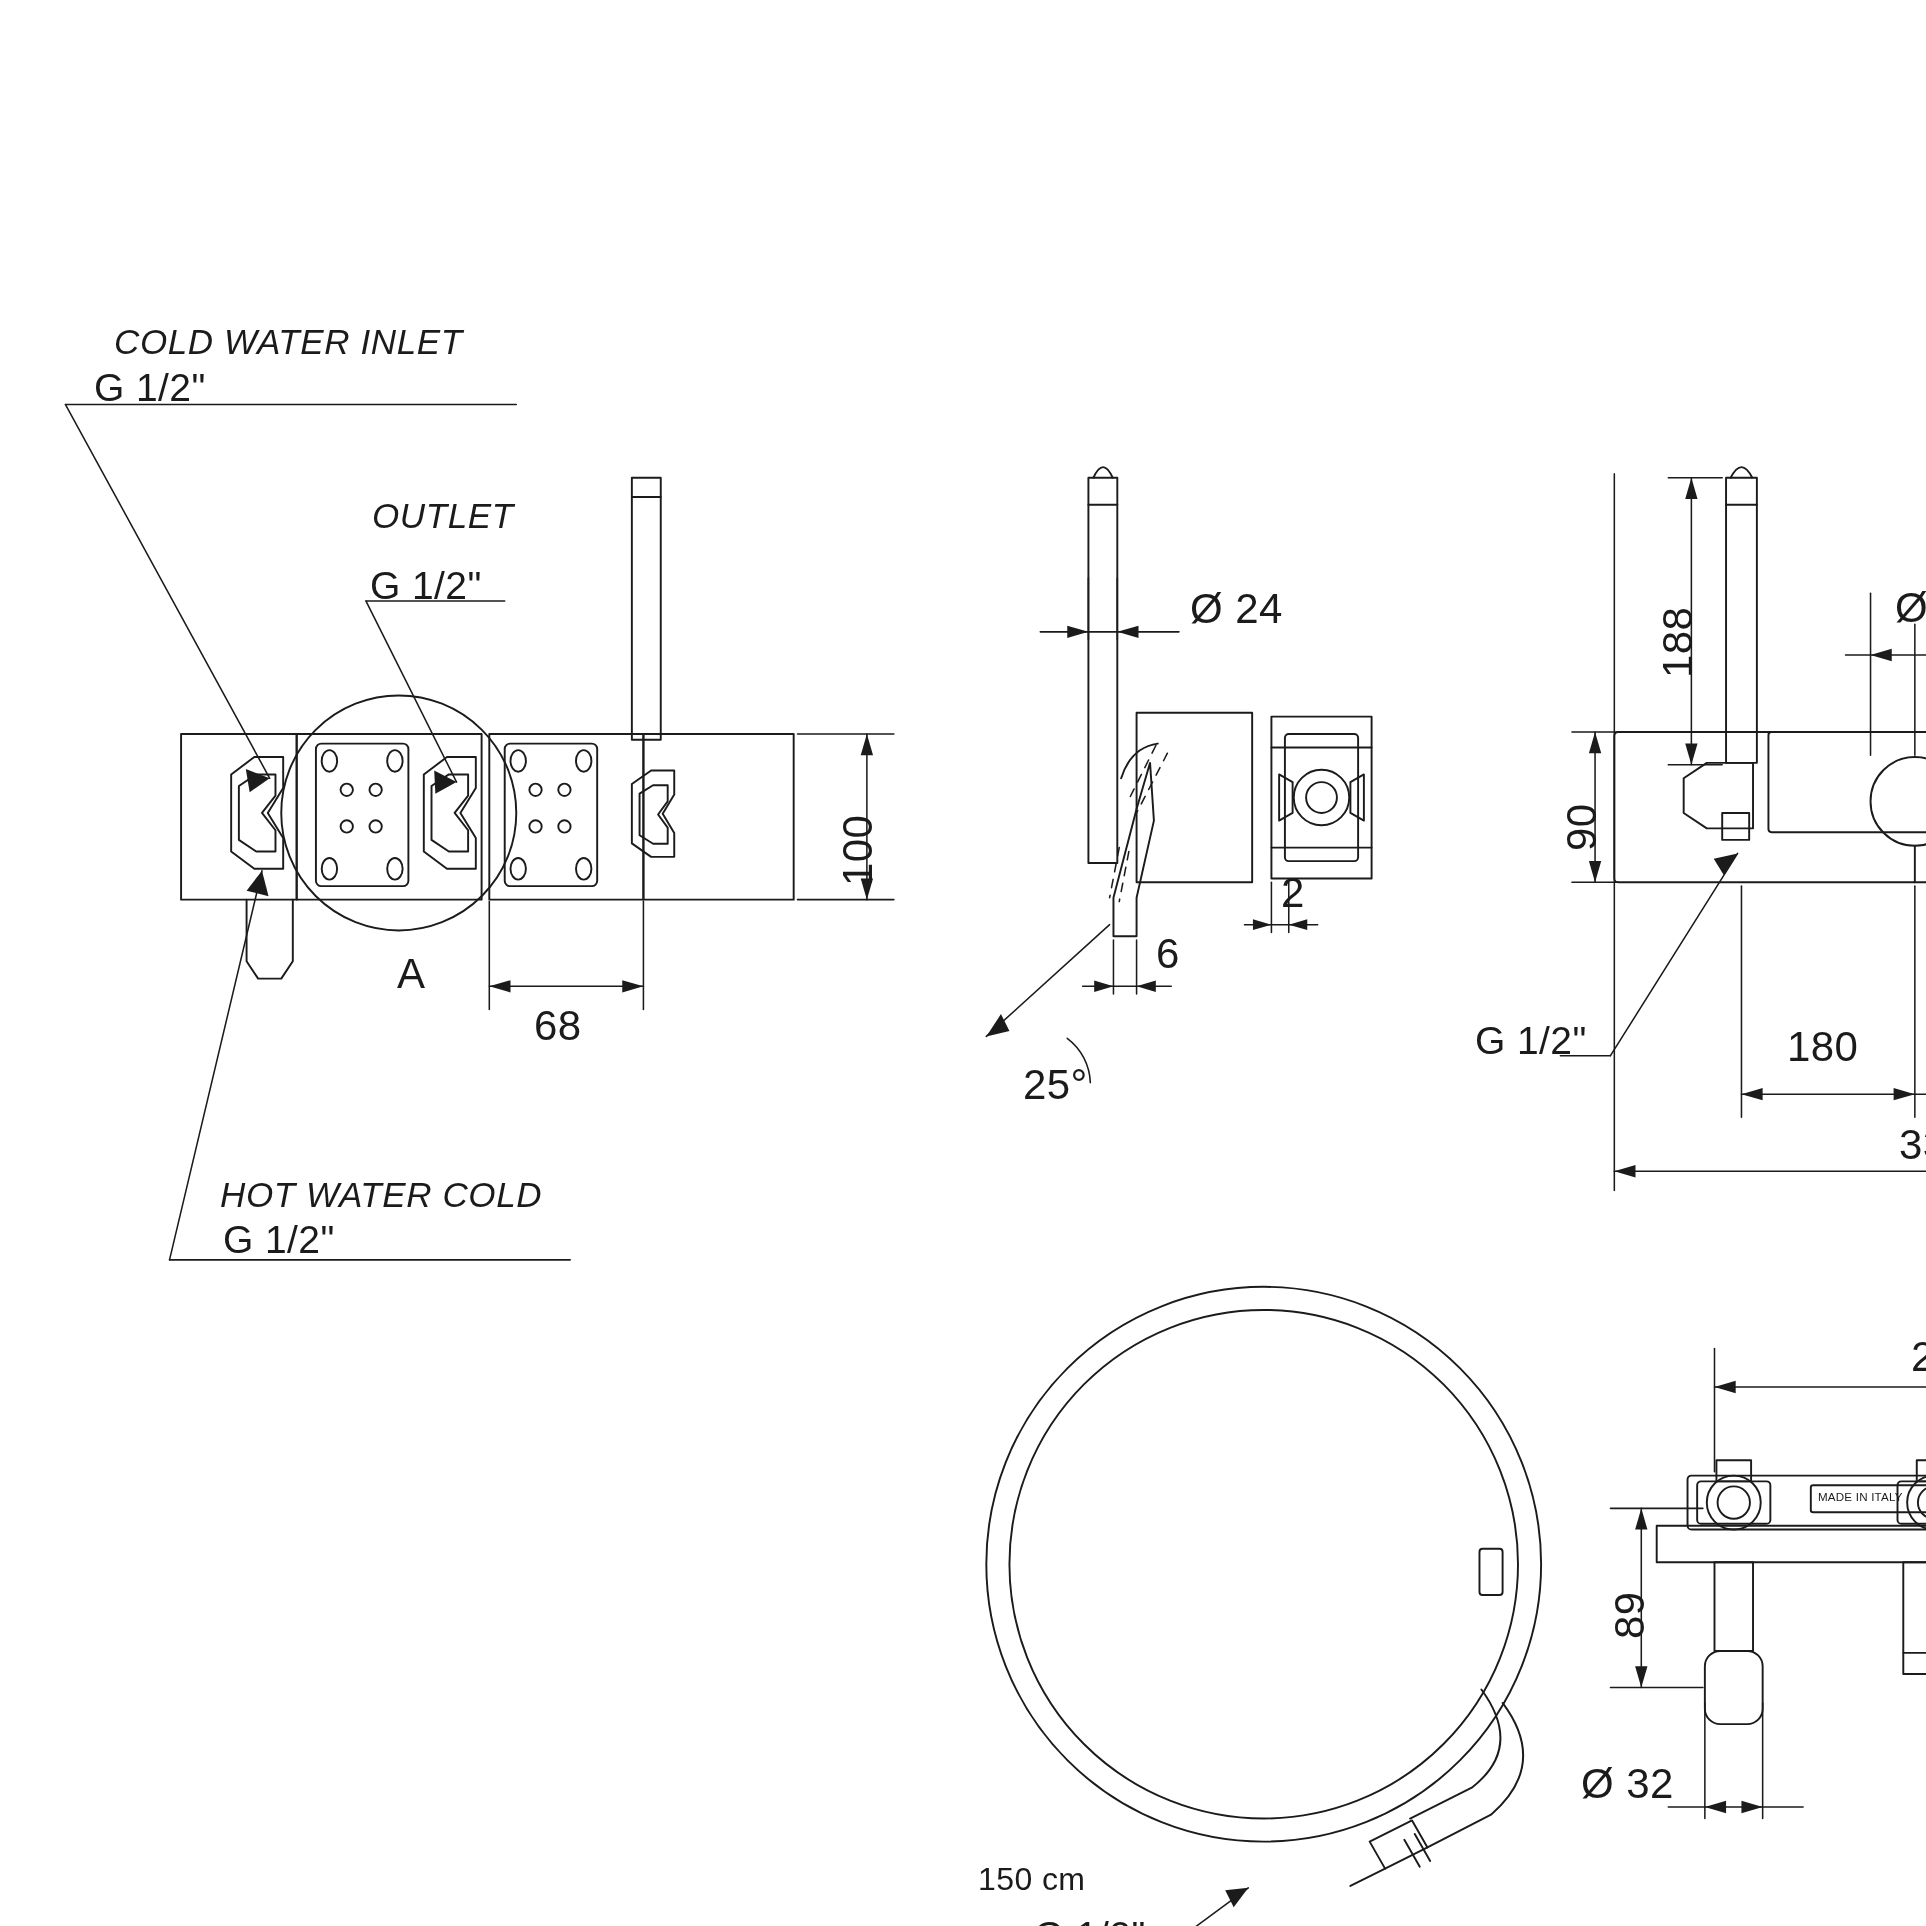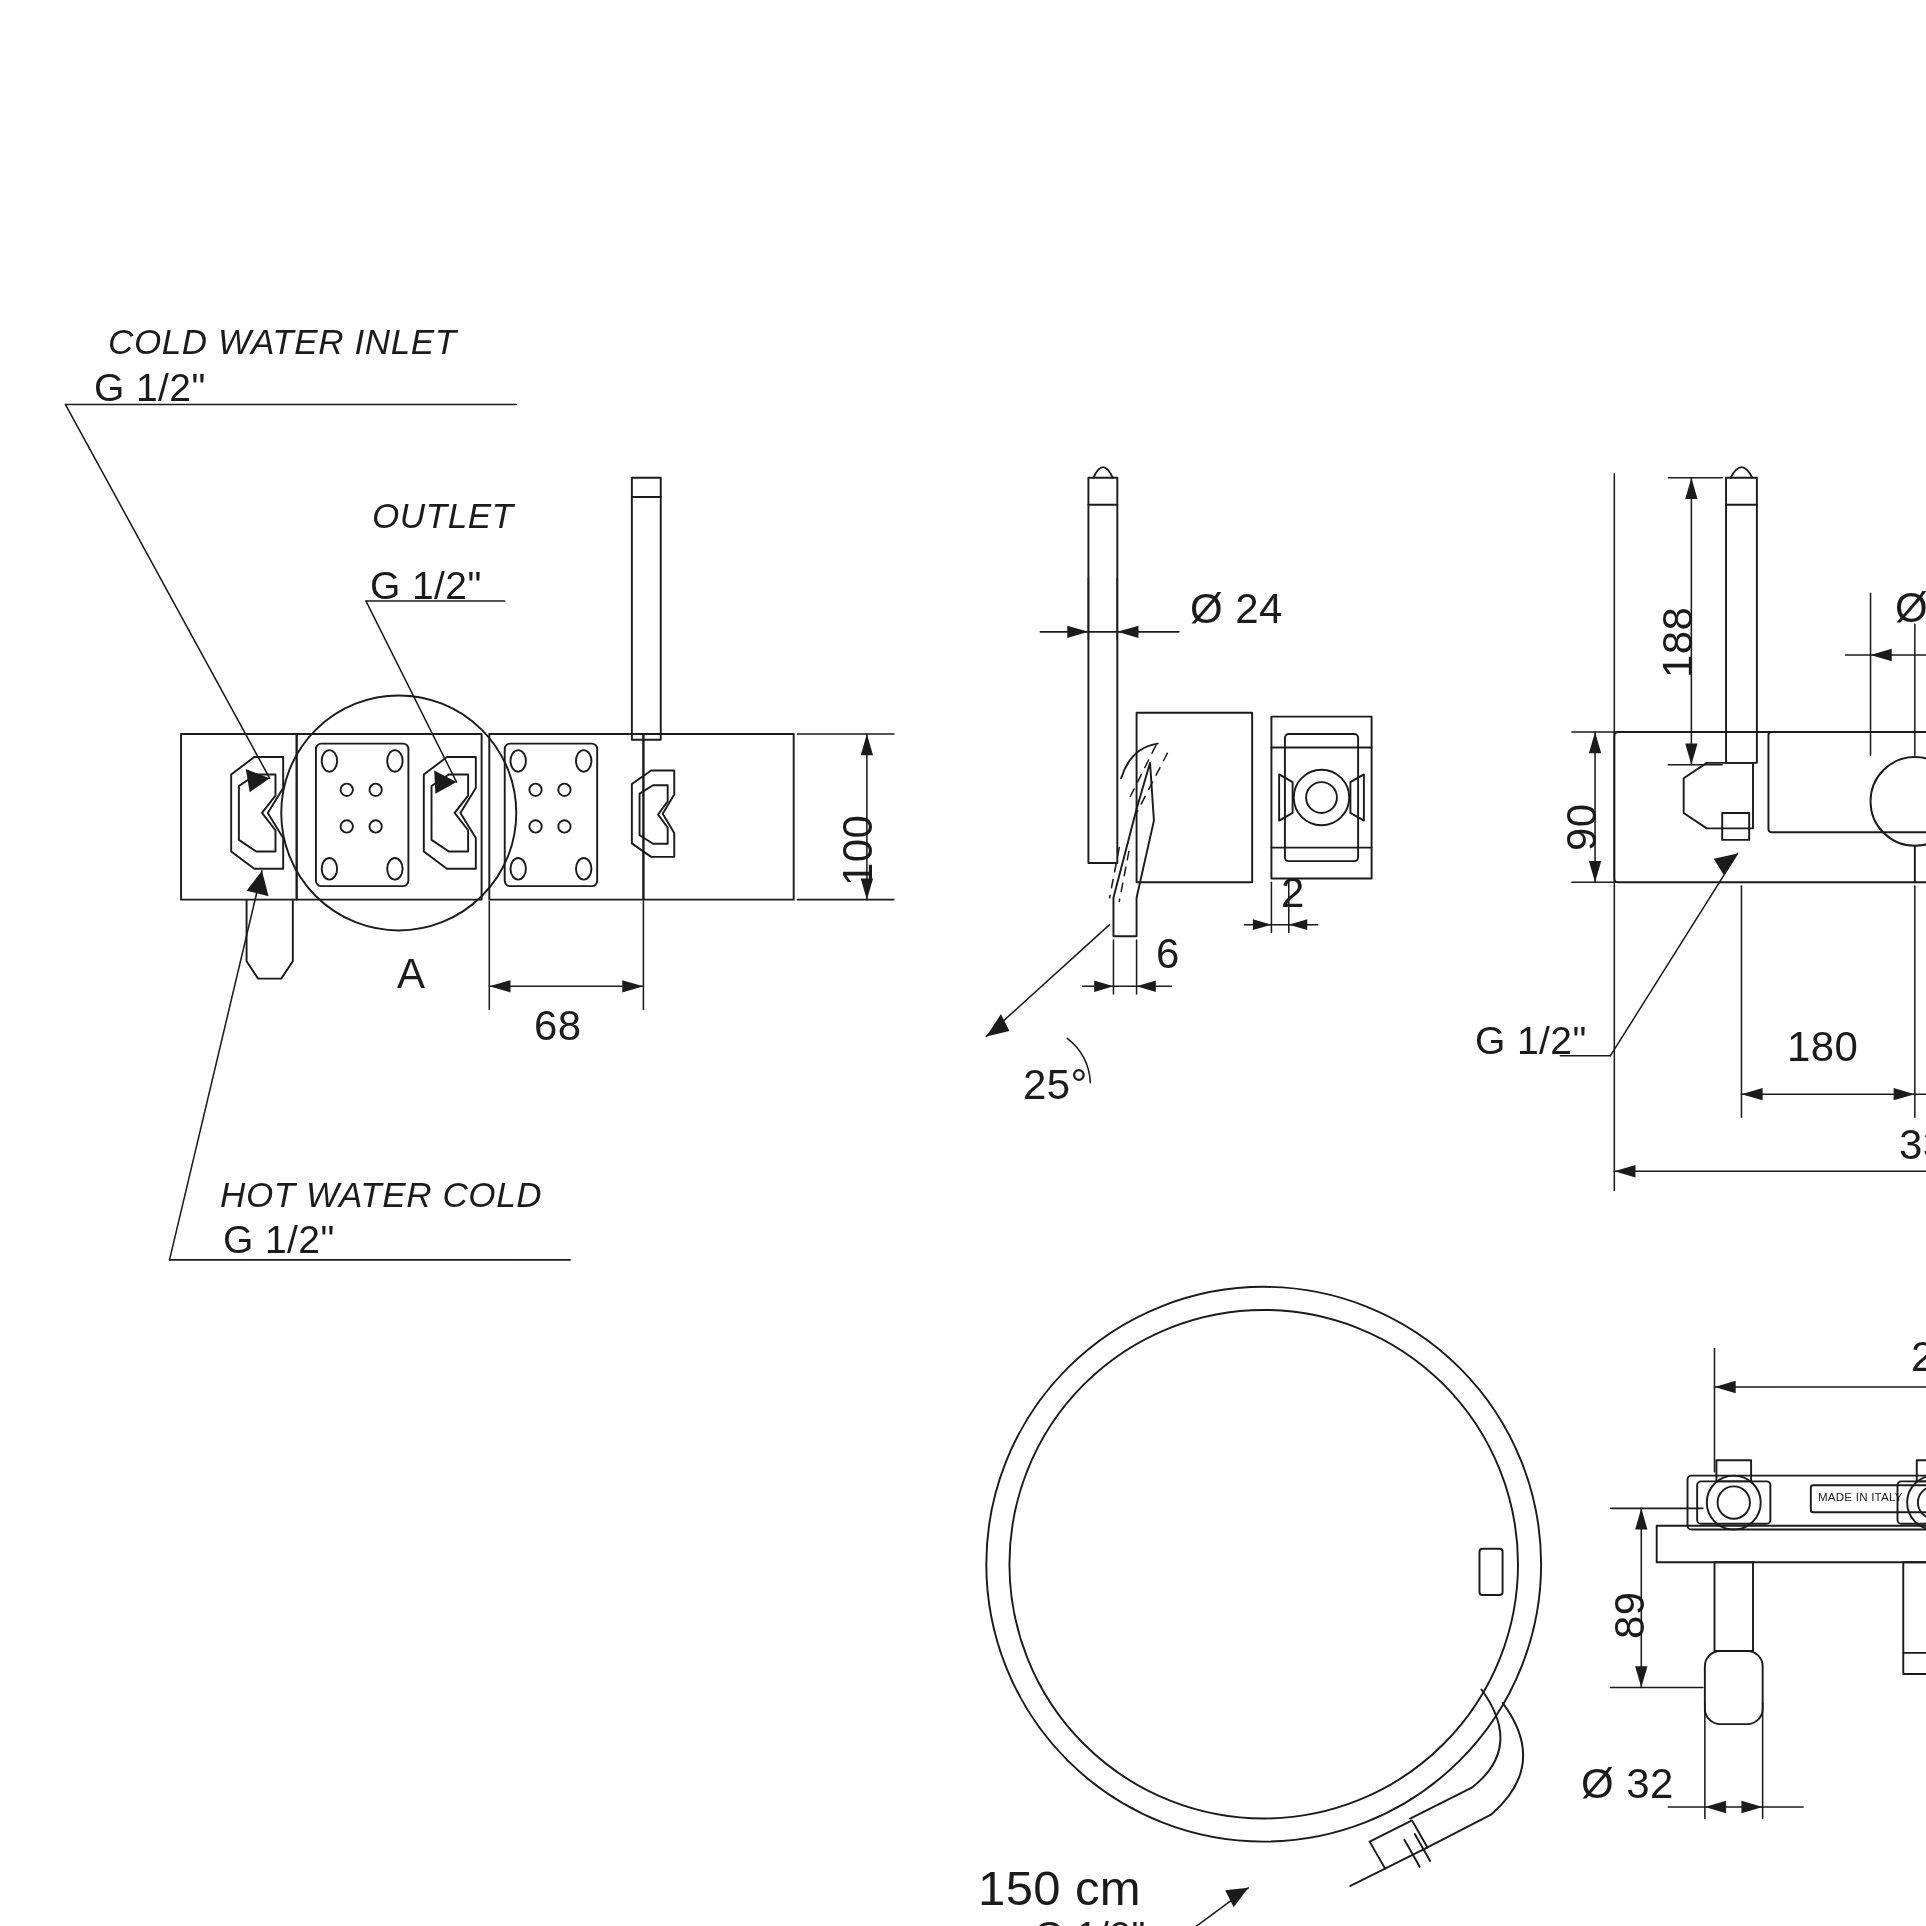--- a/index.html
+++ b/index.html
@@ -384,21 +384,21 @@
         <line x1="5700" y1="3960" x2="5990" y2="3960"></line>
         <line x1="5650" y1="4350" x2="5990" y2="4350"></line>
         <line x1="5930" y1="4130" x2="5930" y2="4760"></line>
         <path d="M5930 3960 l-14 70 l28 0 z" fill="#1b1b1b" stroke="none"></path>
         <path d="M5930 4350 l-14 -70 l28 0 z" fill="#1b1b1b" stroke="none"></path>
       </g>
 
     </g>
   </svg>
 
-  <div class="lbl ann-title" style="left:108px; top:324px;">COLD WATER INLET</div>
+  <div class="lbl ann-title" style="left:114px; top:324px;">COLD WATER INLET</div>
   <div class="lbl ann-sub" style="left:94px; top:368px;">G 1/2"</div>
 
   <div class="lbl ann-title" style="left:372px; top:498px;">OUTLET</div>
   <div class="lbl ann-sub" style="left:370px; top:566px;">G 1/2"</div>
 
   <div class="lbl ann-title" style="left:220px; top:1177px;">HOT WATER COLD</div>
   <div class="lbl ann-sub" style="left:223px; top:1220px;">G 1/2"</div>
 
   <div class="lbl dim" style="left:397px; top:952px;">A</div>
 
@@ -412,21 +412,21 @@
 
   <div class="lbl dim rot90" style="left:1656px; top:678px;">188</div>
   <div class="lbl dim rot90" style="left:1560px; top:851px;">90</div>
   <div class="lbl dim" style="left:1895px; top:586px;">Ø 45</div>
 
   <div class="lbl ann-sub" style="left:1475px; top:1021px;">G 1/2"</div>
   <div class="lbl dim" style="left:1787px; top:1025px;">180</div>
 
   <div class="lbl dim" style="left:1899px; top:1123px;">330</div>
 
-  <div class="lbl dim" style="left:978px; top:1863px; font-size:49px;text-align:center;">150 cm</div>
+  <div class="lbl dim" style="left:978px; top:1863px; font-size:32px;text-align:center;">150 cm</div>
   <div class="lbl ann-sub" style="left:1034px; top:1916px;">G 1/2"</div>
 
   <div class="lbl dim" style="left:1911px; top:1335px;">280</div>
 
   <div class="lbl dim rot90" style="left:1608px; top:1639px;">89</div>
   <div class="lbl dim" style="left:1581px; top:1762px;">Ø 32</div>
 
   <div class="lbl tiny" style="left:1818px; top:1491px;">MADE IN ITALY</div>
 
 </div>

